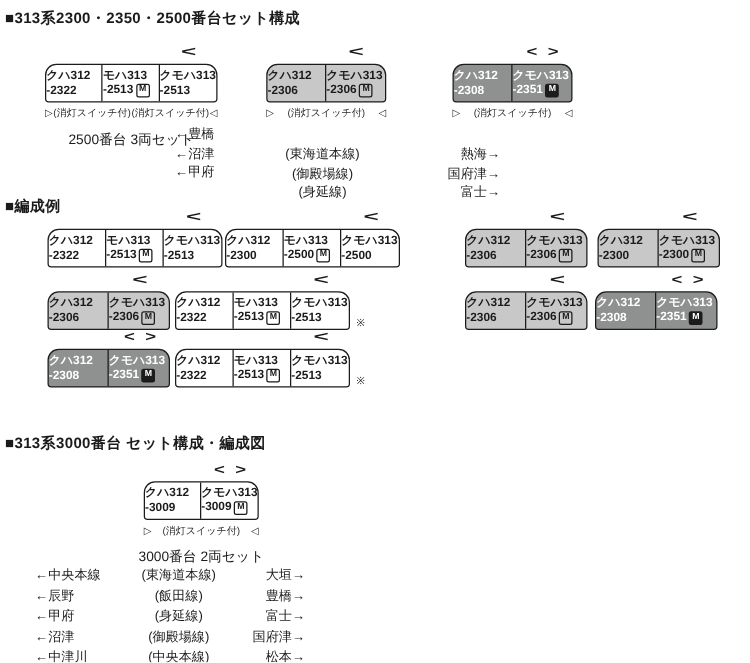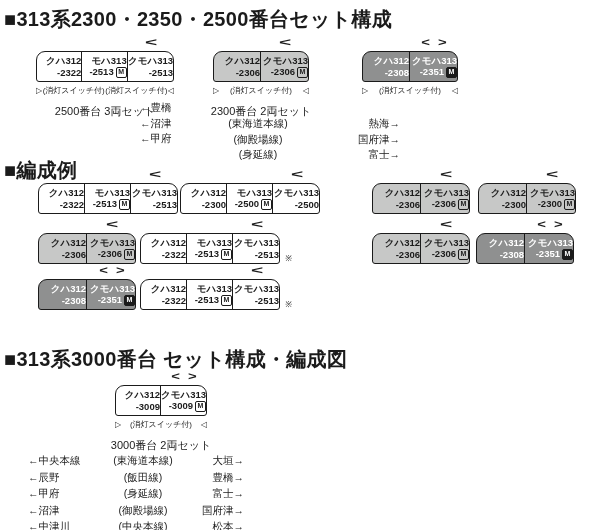--- a/index.html
+++ b/index.html
@@ -1,26 +1,26 @@
 <!DOCTYPE html>
 <html><head>
 <meta charset="utf-8">
 <style>
   html,body{margin:0;padding:0;background:#fff}
   .page{position:relative;width:600px;height:530px;background:#ffffff;color:#1b1b1b;
         font-family:"Liberation Sans",sans-serif;overflow:hidden}
-  .sec-title{position:absolute;font-size:20px;font-weight:bold;white-space:nowrap;letter-spacing:.3px}
+  .sec-title{position:absolute;font-size:12px;font-weight:bold;white-space:nowrap;letter-spacing:.3px}
   .set-block{position:absolute}
   .f-set{position:absolute}
   .car-set{position:relative}
   .arrow-row{position:relative;height:13px}
   .arrow{position:absolute;top:-2px;transform:translateX(-50%) scaleX(1.9);font-size:11px;font-weight:bold;white-space:pre}
   .arrow.both{transform:translateX(-50%) scaleX(1.35)}
   .set-body{display:flex;border:1.6px solid #1b1b1b;border-radius:9px 9px 3px 3px;background:#fff;height:31px;box-sizing:border-box}
-  .car{width:46px;box-sizing:border-box;display:flex;flex-direction:column;justify-content:center;align-items:flex-end;
+  .car{width:46px;box-sizing:border-box;display:flex;flex-direction:column;justify-content:center;align-items:flex-start;
        border-right:1.6px solid #1b1b1b;font-size:9.5px;font-weight:bold;line-height:1.2;white-space:nowrap}
   .car:last-child{border-right:none}
   .gray .set-body{background:#c7c8c7}
   .gray .car,.darkgray .car{width:48px}
   .darkgray .set-body{background:#8f9090;color:#fff}
   .m-badge{display:inline-block;width:9px;height:9px;border:1px solid currentColor;border-radius:2px;
            font-size:7px;line-height:8px;margin-left:2px;text-align:center;vertical-align:1px;font-weight:bold}
   .darkgray .m-badge{background:#1b1b1b;border-color:#1b1b1b;color:#fff}
   .asterisk{position:absolute;right:-12px;bottom:1px;font-size:8px}
   .lamp-row{display:flex;justify-content:space-between;align-items:center;font-size:8px;margin-top:3px;white-space:nowrap;color:#2a2a2a}
@@ -90,23 +90,20 @@
               <div class="car-number">-2306<span class="m-badge">M</span></div>
             </div>
           </div>
         </div>
       </div>
     <div class="lamp-row">
       <span class="lamp">▷</span>
       <span>(消灯スイッチ付)</span>
       <span class="lamp">◁</span>
     </div>
-    <div class="set-caption">
-        <span>2300番台 2両セット</span>
-      </div>
   </div>
 
   <div class="set-block" style="left:362px;top:38px;width:96px">
     <div>
         <div class="car-set darkgray">
           <div class="arrow-row">
             <span class="arrow both" style="left: 75%;">&lt;  &gt;</span>
           </div>
           <div class="set-body">
             <div class="car">

